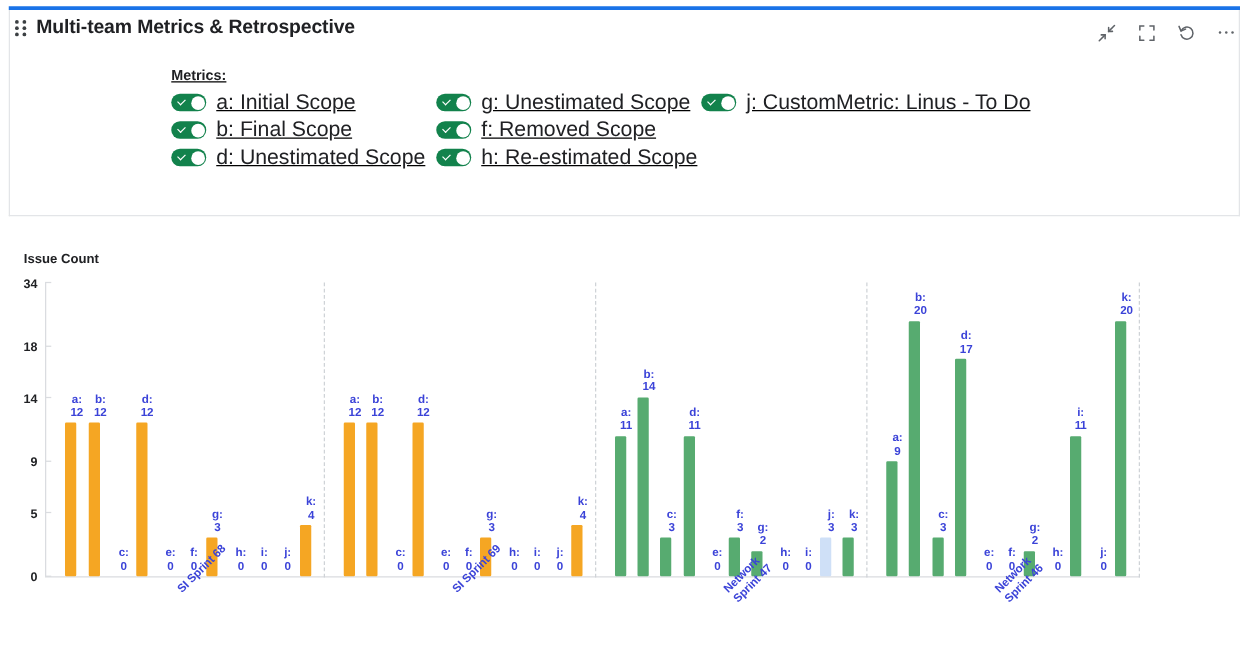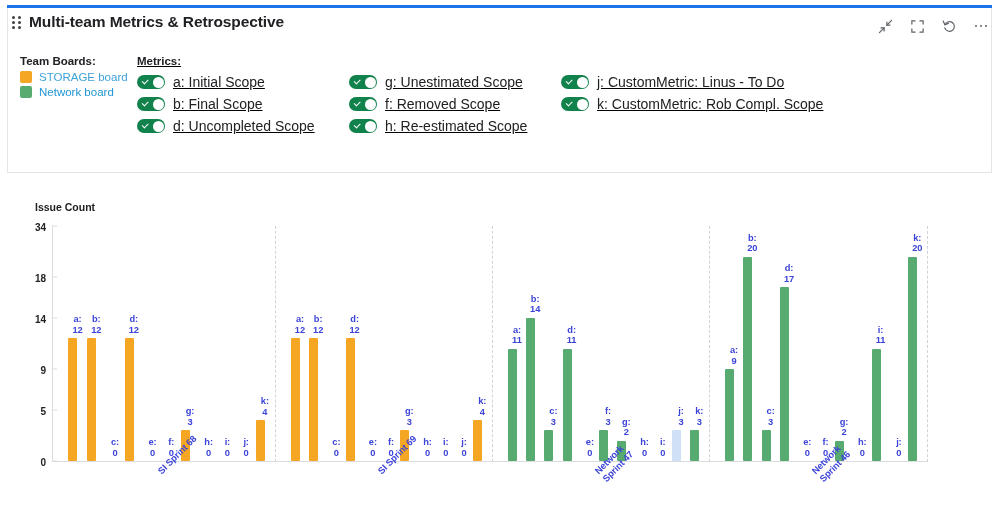--- a/index.html
+++ b/index.html
@@ -77,24 +77,24 @@
   .toggle .knob {
     position: absolute; right: 1.5px; top: 1.5px;
     width: 11px; height: 11px; border-radius: 50%; background: #fff;
   }
   .toggle .chk {
     position: absolute; left: 5px; top: 3.5px;
     width: 6px; height: 3.5px;
     border-left: 1.6px solid #fff; border-bottom: 1.6px solid #fff;
     transform: rotate(-45deg);
   }
-  .metric-label { font-size: 14px; color: #202124; white-space: nowrap; }
-
-  
-  .chart-wrap { position: absolute; left: 16px; top: 173px; width: 926px; height: 356px; }
+  .metric-label { font-size: 17px; color: #202124; white-space: nowrap; }
+
+  
+  .chart-wrap { position: absolute; left: 0; top: 173px; width: 926px; height: 356px; }
   .axis-title {
     position: absolute; left: 19px; top: 28px;
     font-size: 10.5px; font-weight: bold; color: #202124;
   }
   .y-axis-line {
     position: absolute; left: 36px; top: 53px; width: 1px; height: 235px; background: #dadce0;
   }
   .x-axis-line {
     position: absolute; left: 36px; top: 288px; width: 876px; height: 1px; background: #dadce0;
   }
@@ -171,31 +171,20 @@
     </span>
     <span class="ic">
       <span class="dots-ic">
           <i></i>
           <i></i>
           <i></i>
         </span>
     </span>
   </div>
 
-  <div class="boards">
-    <div class="ttl">Team Boards:</div>
-    <div class="board-row">
-      <span class="swatch" style="background:#f5a623"></span>
-      <span class="board-label b0">STORAGE board</span>
-    </div>
-    <div class="board-row">
-      <span class="swatch" style="background:#57ab70"></span>
-      <span class="board-label">Network board</span>
-    </div>
-  </div>
 
   <div class="metrics">
     <div class="ttl">Metrics:</div>
     <div class="metric-cols">
 
       <div class="metric-col">
         <div class="metric-item">
           <span class="toggle">
               <span class="chk"></span>
               <span class="knob"></span>
@@ -207,21 +196,21 @@
               <span class="chk"></span>
               <span class="knob"></span>
             </span>
           <span class="metric-label">b: Final Scope</span>
         </div>
         <div class="metric-item">
           <span class="toggle">
               <span class="chk"></span>
               <span class="knob"></span>
             </span>
-          <span class="metric-label">d: Uncompleted Scope</span>
+          <span class="metric-label">d: Unestimated Scope</span>
         </div>
       </div>
 
       <div class="metric-col wide">
         <div class="metric-item">
           <span class="toggle">
               <span class="chk"></span>
               <span class="knob"></span>
             </span>
           <span class="metric-label">g: Unestimated Scope</span>
@@ -242,27 +231,20 @@
         </div>
       </div>
 
       <div class="metric-col">
         <div class="metric-item">
           <span class="toggle">
               <span class="chk"></span>
               <span class="knob"></span>
             </span>
           <span class="metric-label">j: CustomMetric: Linus - To Do</span>
-        </div>
-        <div class="metric-item">
-          <span class="toggle">
-              <span class="chk"></span>
-              <span class="knob"></span>
-            </span>
-          <span class="metric-label">k: CustomMetric: Rob Compl. Scope</span>
         </div>
       </div>
 
     </div>
   </div>
 
   <div class="chart-wrap">
     <div class="axis-title">Issue Count</div>
     <div class="y-axis-line"></div>
     <div class="x-axis-line"></div>

